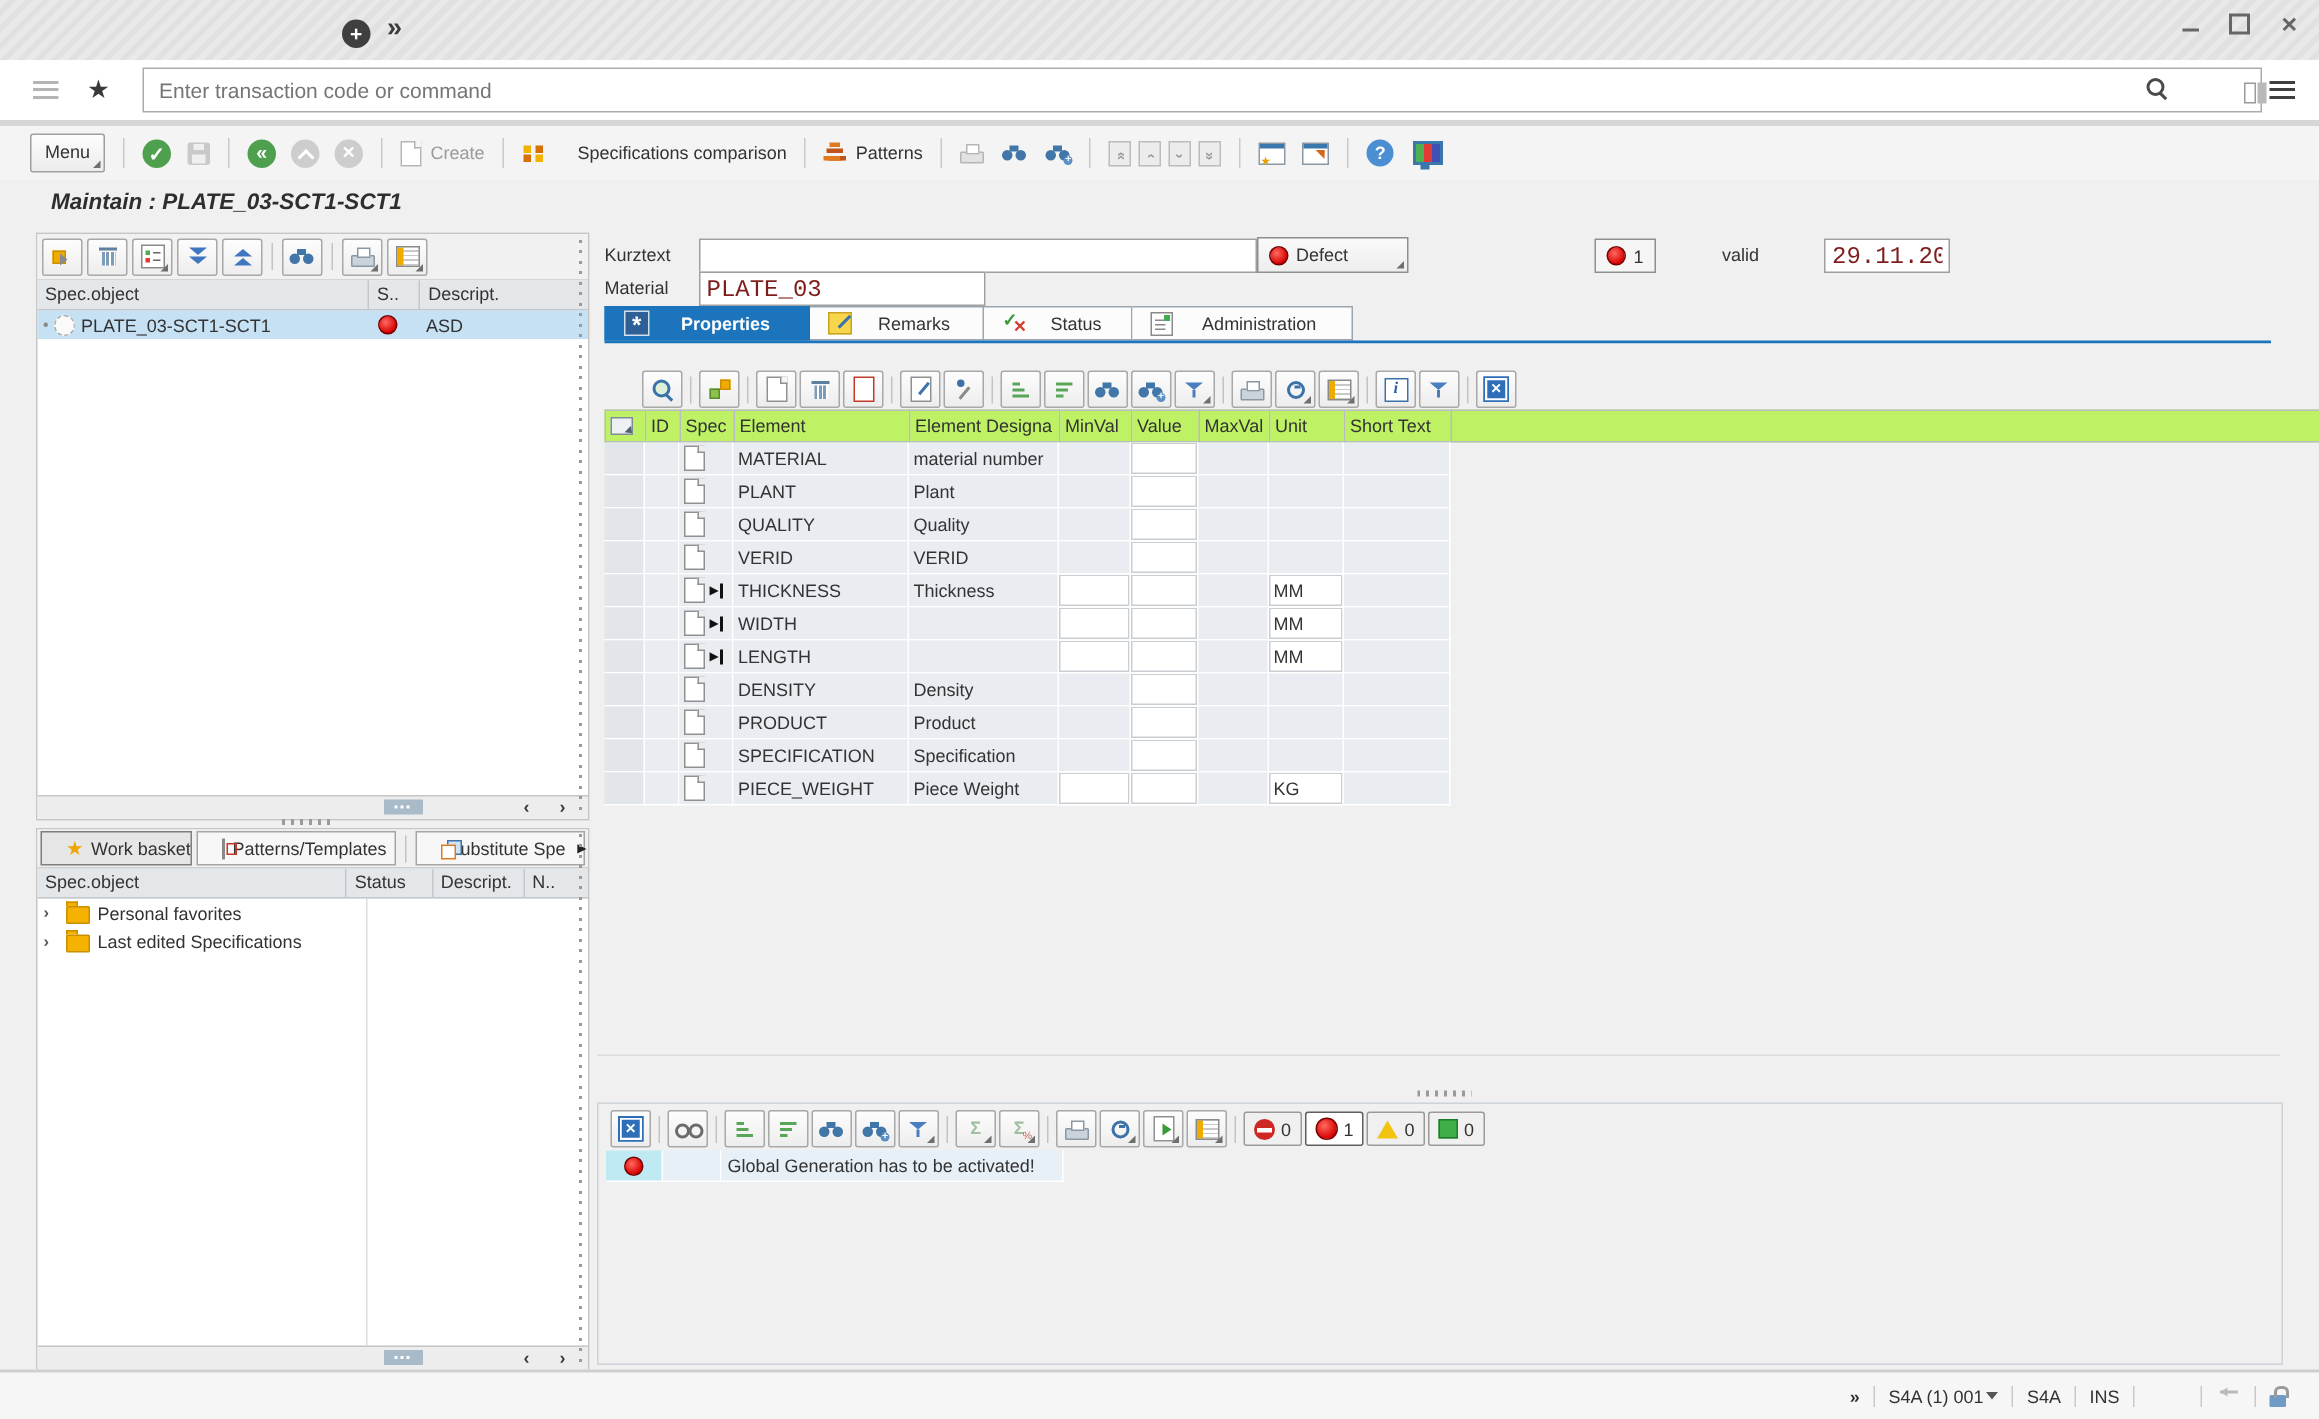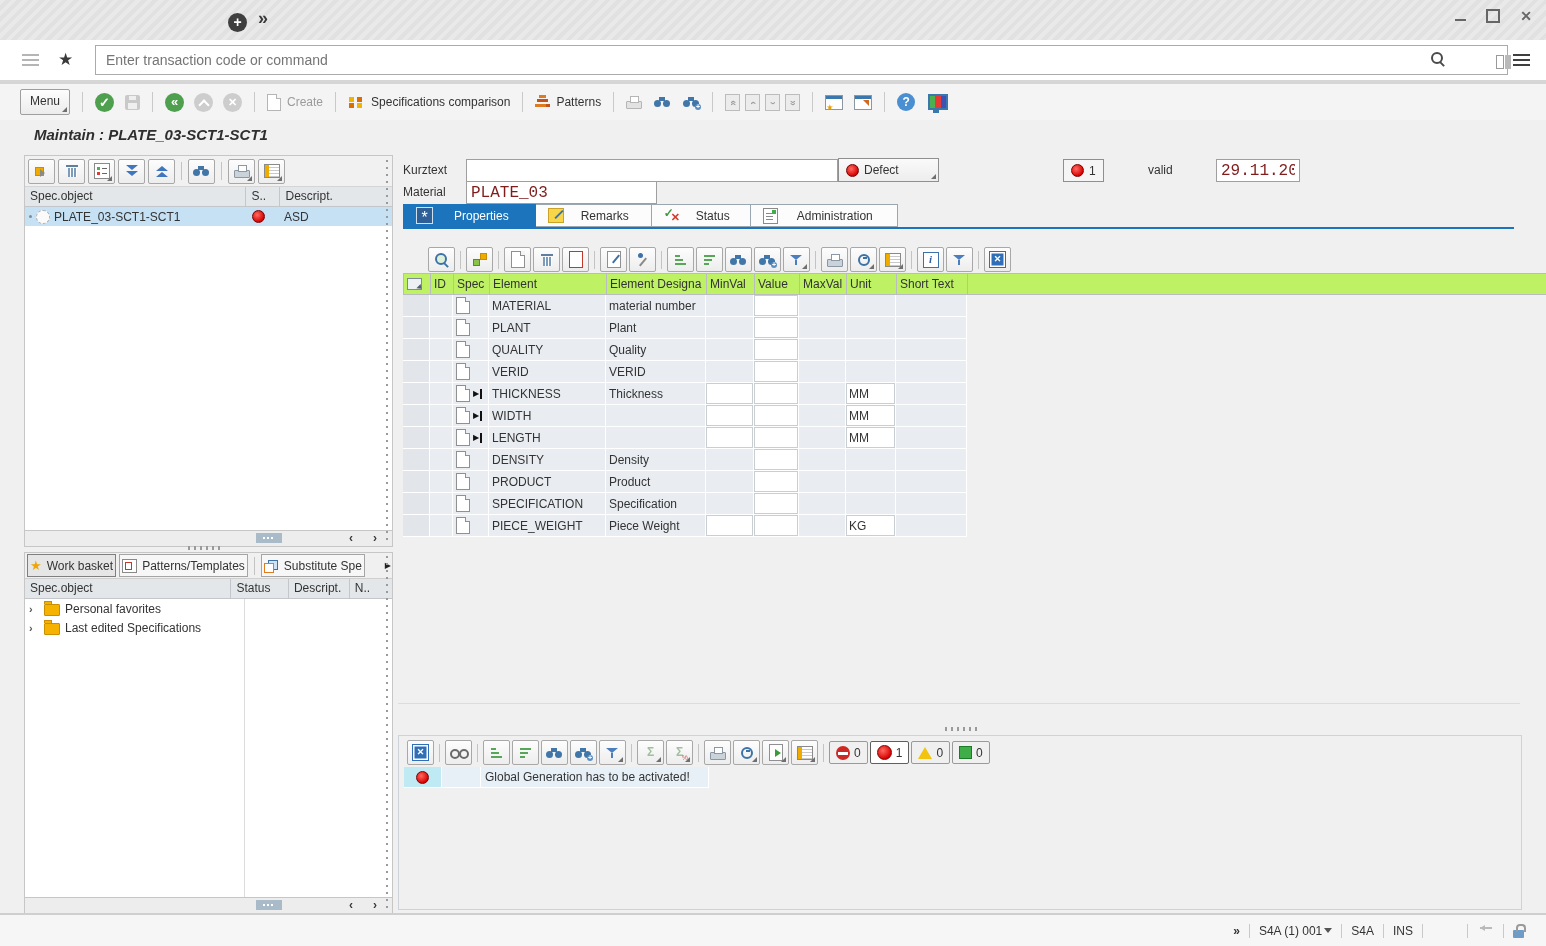--- a/index.html
+++ b/index.html
@@ -208,40 +208,40 @@
   .trow.sel div{background:#c6e0f4}
   .trow div{display:flex;align-items:center;gap:4px;padding:0 4px;overflow:hidden;white-space:nowrap}
   .tbody{flex:1;position:relative}
   .hscroll{height:15px;border-top:1px solid #c6c6c6;background:#ededed;position:relative;flex:0 0 auto}
   .thumb{position:absolute;left:231px;top:2px;width:26px;height:10px;background:#a9bac9}
   .thumb::before{content:"";position:absolute;left:7px;top:4px;width:2px;height:2px;background:#fff;box-shadow:4px 0 0 #fff,8px 0 0 #fff}
   .sarrow{position:absolute;top:0;width:14px;height:14px;color:#3a3a3a;font-weight:bold;font-size:12px;text-align:center;line-height:14px}
   .grip-v{position:absolute;width:2px;background:repeating-linear-gradient(#9a9a9a 0 2px,transparent 2px 7px)}
   .dots-h{position:absolute;width:36px;height:4px;background:repeating-linear-gradient(90deg,#9a9a9a 0 2px,transparent 2px 6px)}
   .wb-tabs{height:25px;background:#f0f0f0;border-bottom:1px solid #cfcfcf;display:flex;align-items:center;gap:3px;padding:0 2px;flex:0 0 auto;position:relative}
-  .wbtab{height:21px;display:flex;align-items:center;gap:5px;padding:0 2px;border:1px solid #a5a5a5;background:#f7f7f7;white-space:nowrap;overflow:hidden}
+  .wbtab{height:21px;display:flex;align-items:center;gap:5px;padding:0 16px;border:1px solid #a5a5a5;background:#f7f7f7;white-space:nowrap;overflow:hidden}
   .wbtab.act{background:#e6e6e6;border-color:#7f7f7f}
   .wb-arrow{position:absolute;right:1px;top:8px;font-size:8px;color:#222}
   .wb-arrow::before{content:"▶"}
   .wb-body{flex:1;position:relative;background:linear-gradient(#dcdcdc,#dcdcdc) 219px 0/1px 100% no-repeat}
   .wb-row{display:flex;align-items:center;gap:5px;height:19px;padding-left:4px;width:219px;overflow:hidden;white-space:nowrap}
   
   #rightpane{position:absolute;left:398px;top:155px;width:1122px;height:553px}
   .formlabel{position:absolute;color:#333}
   .input{position:absolute;border:1px solid #9f9f9f;background:#fff;font-family:"Liberation Mono","DejaVu Sans Mono",monospace;
     font-size:16px;padding:1px 4px;color:#7f1d1d}
   .defbtn{position:absolute;left:440px;top:3px;width:85px;height:22px;border:1px solid #8f8f8f;
     background:linear-gradient(#fafafa,#ededed);display:flex;align-items:center;gap:5px;padding:0 7px}
   .err1{position:absolute;left:665px;top:4px;height:21px;border:1px solid #8f8f8f;background:#f5f5f5;
     display:flex;align-items:center;gap:5px;padding:0 7px}
   .tabstrip{position:absolute;left:5px;top:49px;display:flex;height:23px}
   .ptab{display:flex;align-items:center;gap:7px;padding:0 12px;border:1px solid #9aa7b1;border-left-width:0;
     background:#fcfcfc;white-space:nowrap}
   .ptab:first-child{border-left-width:1px}
-  .ptab.act{background:#1b74bc;border-color:#1b74bc;color:#fff;font-weight:normal}
+  .ptab.act{background:#1b74bc;border-color:#1b74bc;color:#fff;font-weight:bold}
   .tabline{position:absolute;left:5px;top:72px;width:1111px;height:2px;background:#1b74bc}
   .propcontent{position:absolute;left:0;top:74px;width:1122px;height:474px;background:#f0f0f0;border-bottom:1px solid #dcdcdc}
   .tbl-toolbar{position:absolute;left:30px;top:18px;display:flex;align-items:center;gap:2px}
   
   .pgrid{position:absolute;left:5px;top:44px}
   .prow,.phead{display:flex}
   .phead div{height:18px;background:#bef264;border:1px solid #b9bdc2;border-left:none;padding:1px 3px;
     overflow:hidden;white-space:nowrap;display:flex;align-items:center}
   .phead div:first-child{border-left:1px solid #b9bdc2}
   .prow div{height:19px;background:#e9edf2;border-right:1px solid #fff;border-bottom:1px solid #fff;
@@ -306,21 +306,21 @@
   <span class="vsep"></span>
   <span class="backc"></span>
   <span class="circg up" style="margin-left:5px"></span>
   <span class="circg x" style="margin-left:5px"></span>
   <span class="vsep"></span>
   <span class="flex" style="gap:6px">
     <span class="doc dis"></span>
     <span class="graytext">Create</span>
   </span>
   <span class="vsep"></span>
-  <span class="flex" style="gap:8px">
+  <span class="flex" style="gap:22px">
     <span class="speccmp"></span>
     <span>Specifications comparison</span>
   </span>
   <span class="vsep"></span>
   <span class="flex" style="gap:6px">
     <span class="builder"></span>
     <span>Patterns</span>
   </span>
   <span class="vsep"></span>
   <span class="printc dis"></span>

